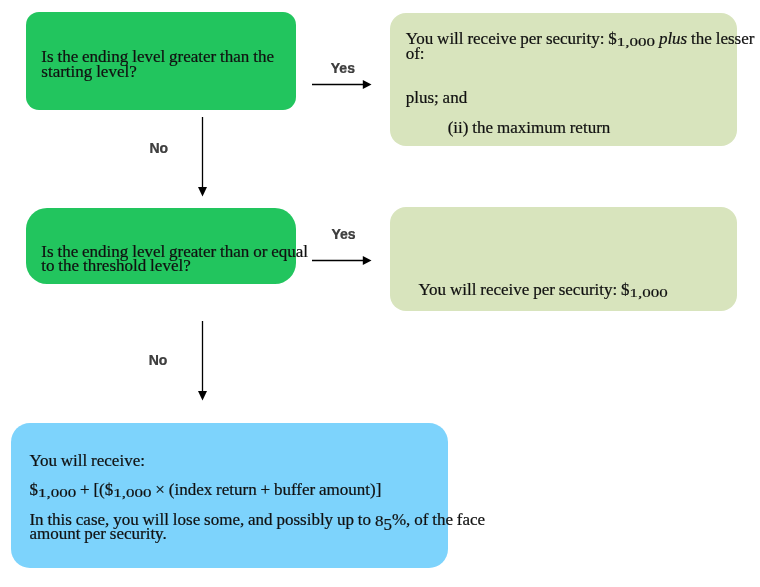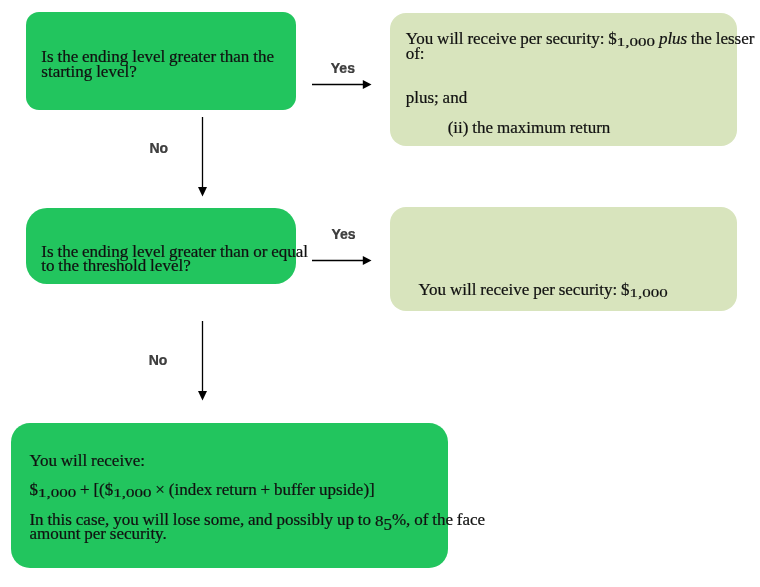--- a/index.html
+++ b/index.html
@@ -5,21 +5,21 @@
 <style>
   html,body{margin:0;padding:0;}
   body{
     width:760px;height:587px;background:#ffffff;overflow:hidden;
     font-family:"Liberation Serif",serif;color:#111111;
   }
   #canvas{position:relative;width:760px;height:587px;will-change:transform;}
   .box{position:absolute;box-sizing:border-box;}
   .blue{background:#22c55e;border-radius:13px;}
   .green{background:#d8e4bd;border-radius:16px;}
-  .tan{background:#22c55e;border-radius:19px;}
+  .tan{background:#7dd3fc;border-radius:19px;}
   .tl{position:absolute;white-space:pre;font-size:17px;line-height:22px;word-spacing:-0.4px;
       -webkit-text-stroke:0.22px #111111;}
   .osf{display:inline-block;transform:scaleY(0.73);transform-origin:left bottom;}
   .osf-asc{display:inline-block;transform:scaleY(0.87);transform-origin:left bottom;}
   .osf-desc{display:inline-block;transform:translateY(4.6px) scaleY(0.98);transform-origin:left bottom;}
   .lbl{position:absolute;font-family:"Liberation Sans",sans-serif;font-weight:bold;font-size:14px;
        color:#404040;white-space:pre;letter-spacing:0.05px;
        -webkit-text-stroke:0.2px #000000;}
   svg.arrow{position:absolute;overflow:visible;}
 </style>
@@ -44,21 +44,21 @@
     <div class="tl" style="left:15.3px;top:33px;"><span>Is the ending level greater than or equal</span></div>
     <div class="tl" style="left:15.3px;top:47.4px;"><span>to the threshold level?</span></div>
   </div>
 
   <div class="box green" style="left:389.5px;top:206.5px;width:347.5px;height:104px;">
     <div class="tl" style="left:29px;top:44.9px;margin-top:28px;"><span>You will receive per security: $</span><span class="osf">1,000</span></div>
   </div>
 
   <div class="box tan" style="left:11px;top:422.5px;width:437px;height:145.5px;">
     <div class="tl" style="left:18.4px;top:27.7px;"><span>You will receive:</span></div>
-    <div class="tl" style="left:18.4px;top:56.6px;"><span>$</span><span class="osf">1,000</span><span> + [($</span><span class="osf">1,000</span><span> × (index return + buffer upside)]</span></div>
+    <div class="tl" style="left:18.4px;top:56.6px;"><span>$</span><span class="osf">1,000</span><span> + [($</span><span class="osf">1,000</span><span> × (index return + buffer amount)]</span></div>
     <div class="tl" style="left:18.4px;top:86.4px;"><span>In this case, you will lose some, and possibly up to </span><span class="osf-asc">8</span><span class="osf-desc">5</span><span>%, of the face</span></div>
     <div class="tl" style="left:18.4px;top:100.5px;"><span>amount per security.</span></div>
   </div>
 
   <svg class="arrow" style="left:312px;top:77.4px;width:60px;height:15px" viewBox="0 0 60 15">
     <path d="M0 7.5 H51.5" stroke="#000000" stroke-width="1.3" fill="none"></path>
     <path d="M50.8 3 L59.5 7.5 L50.8 12 Z" fill="#000000"></path>
   </svg>
   <div class="lbl" style="left:330.7px;top:60.2px;">Yes</div>
 

